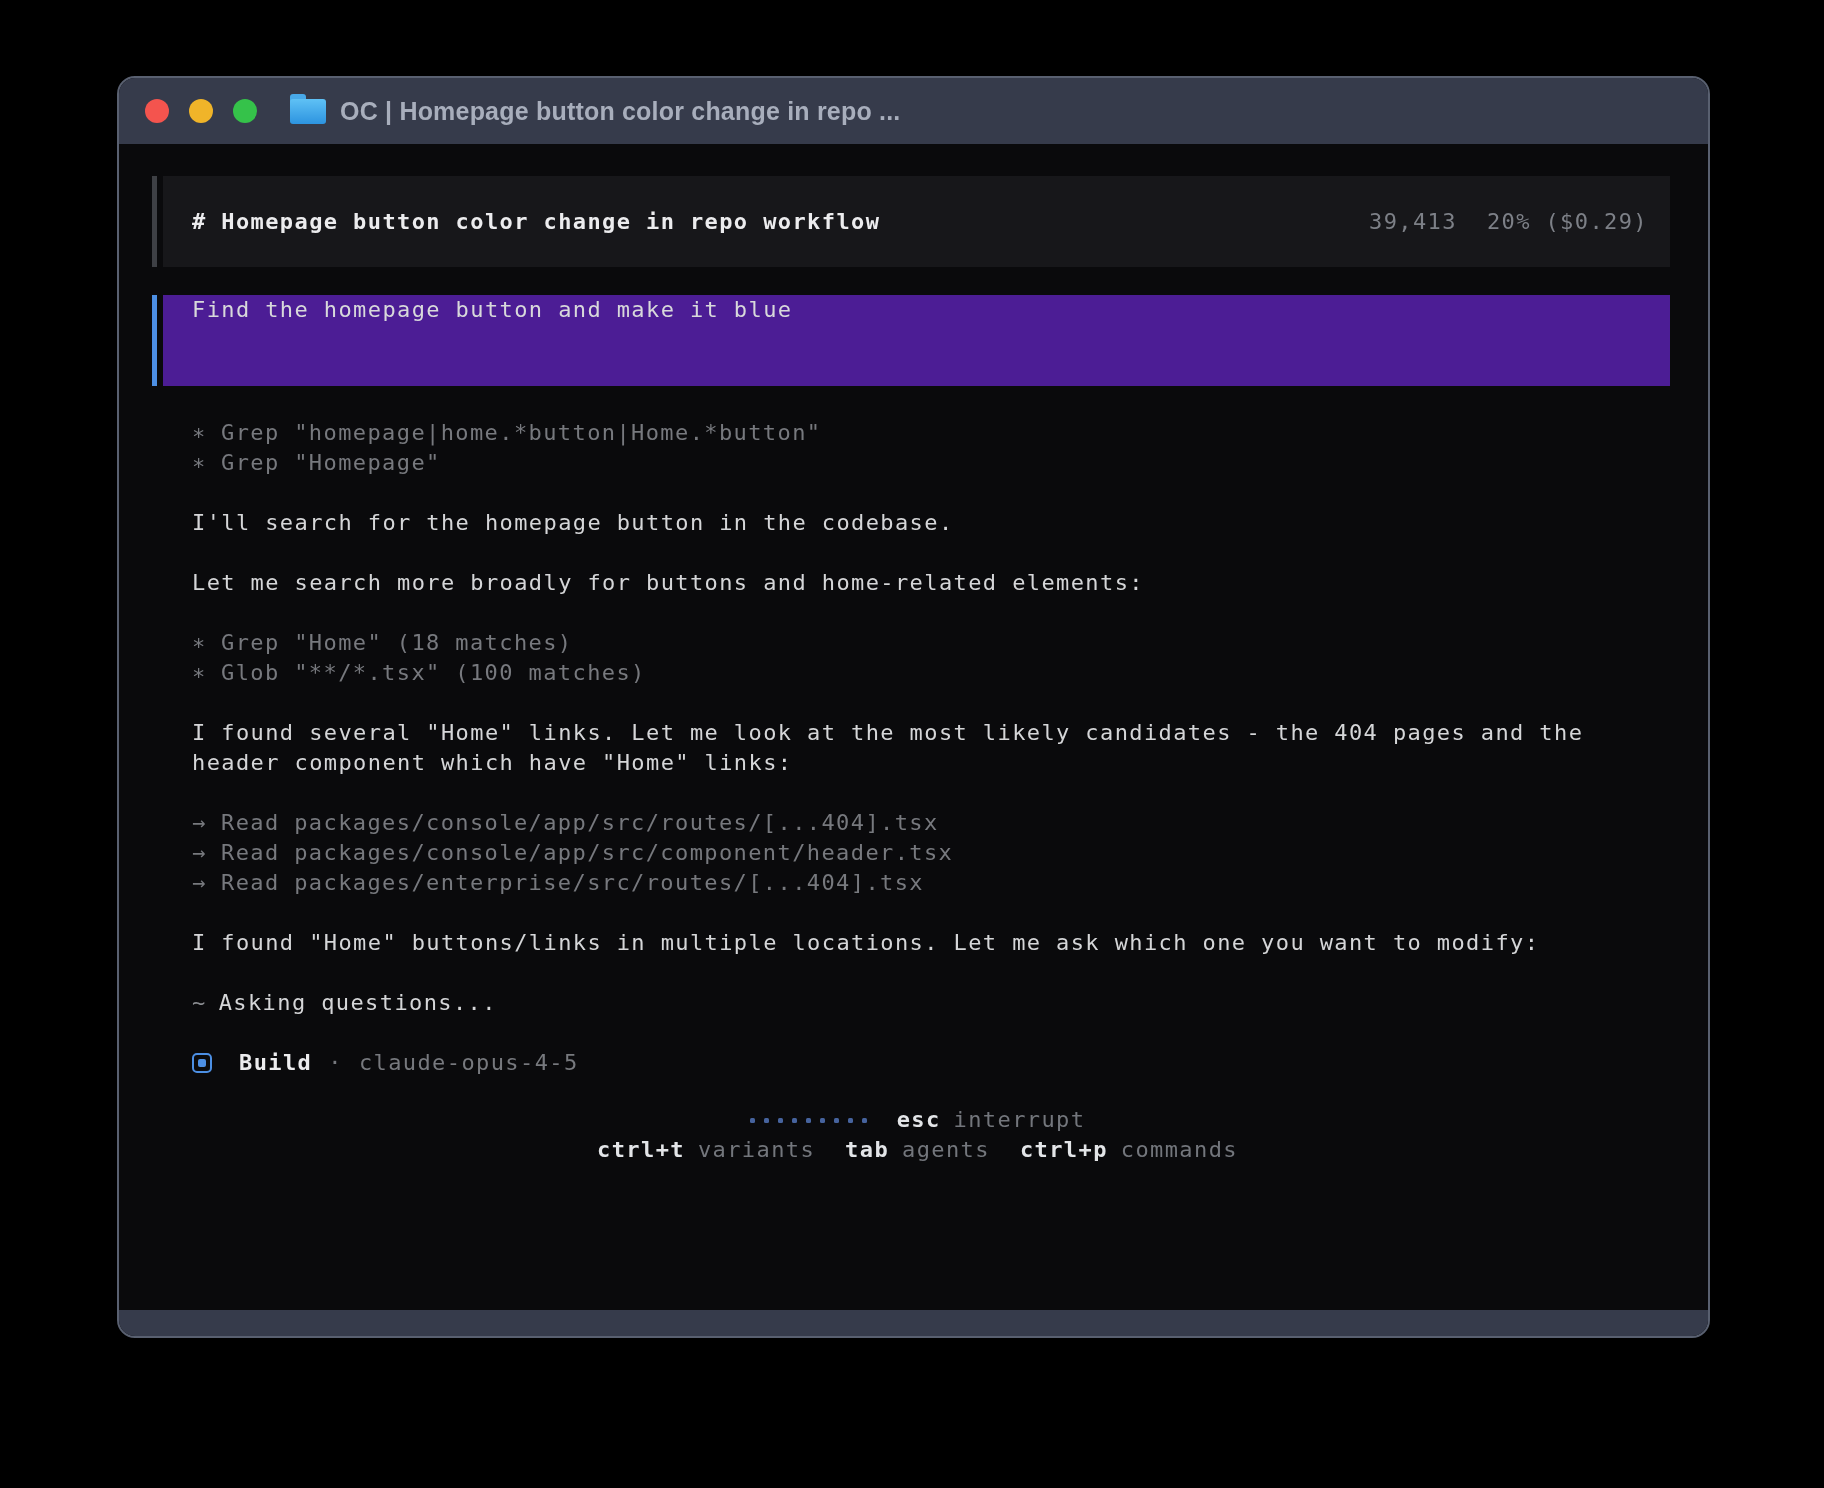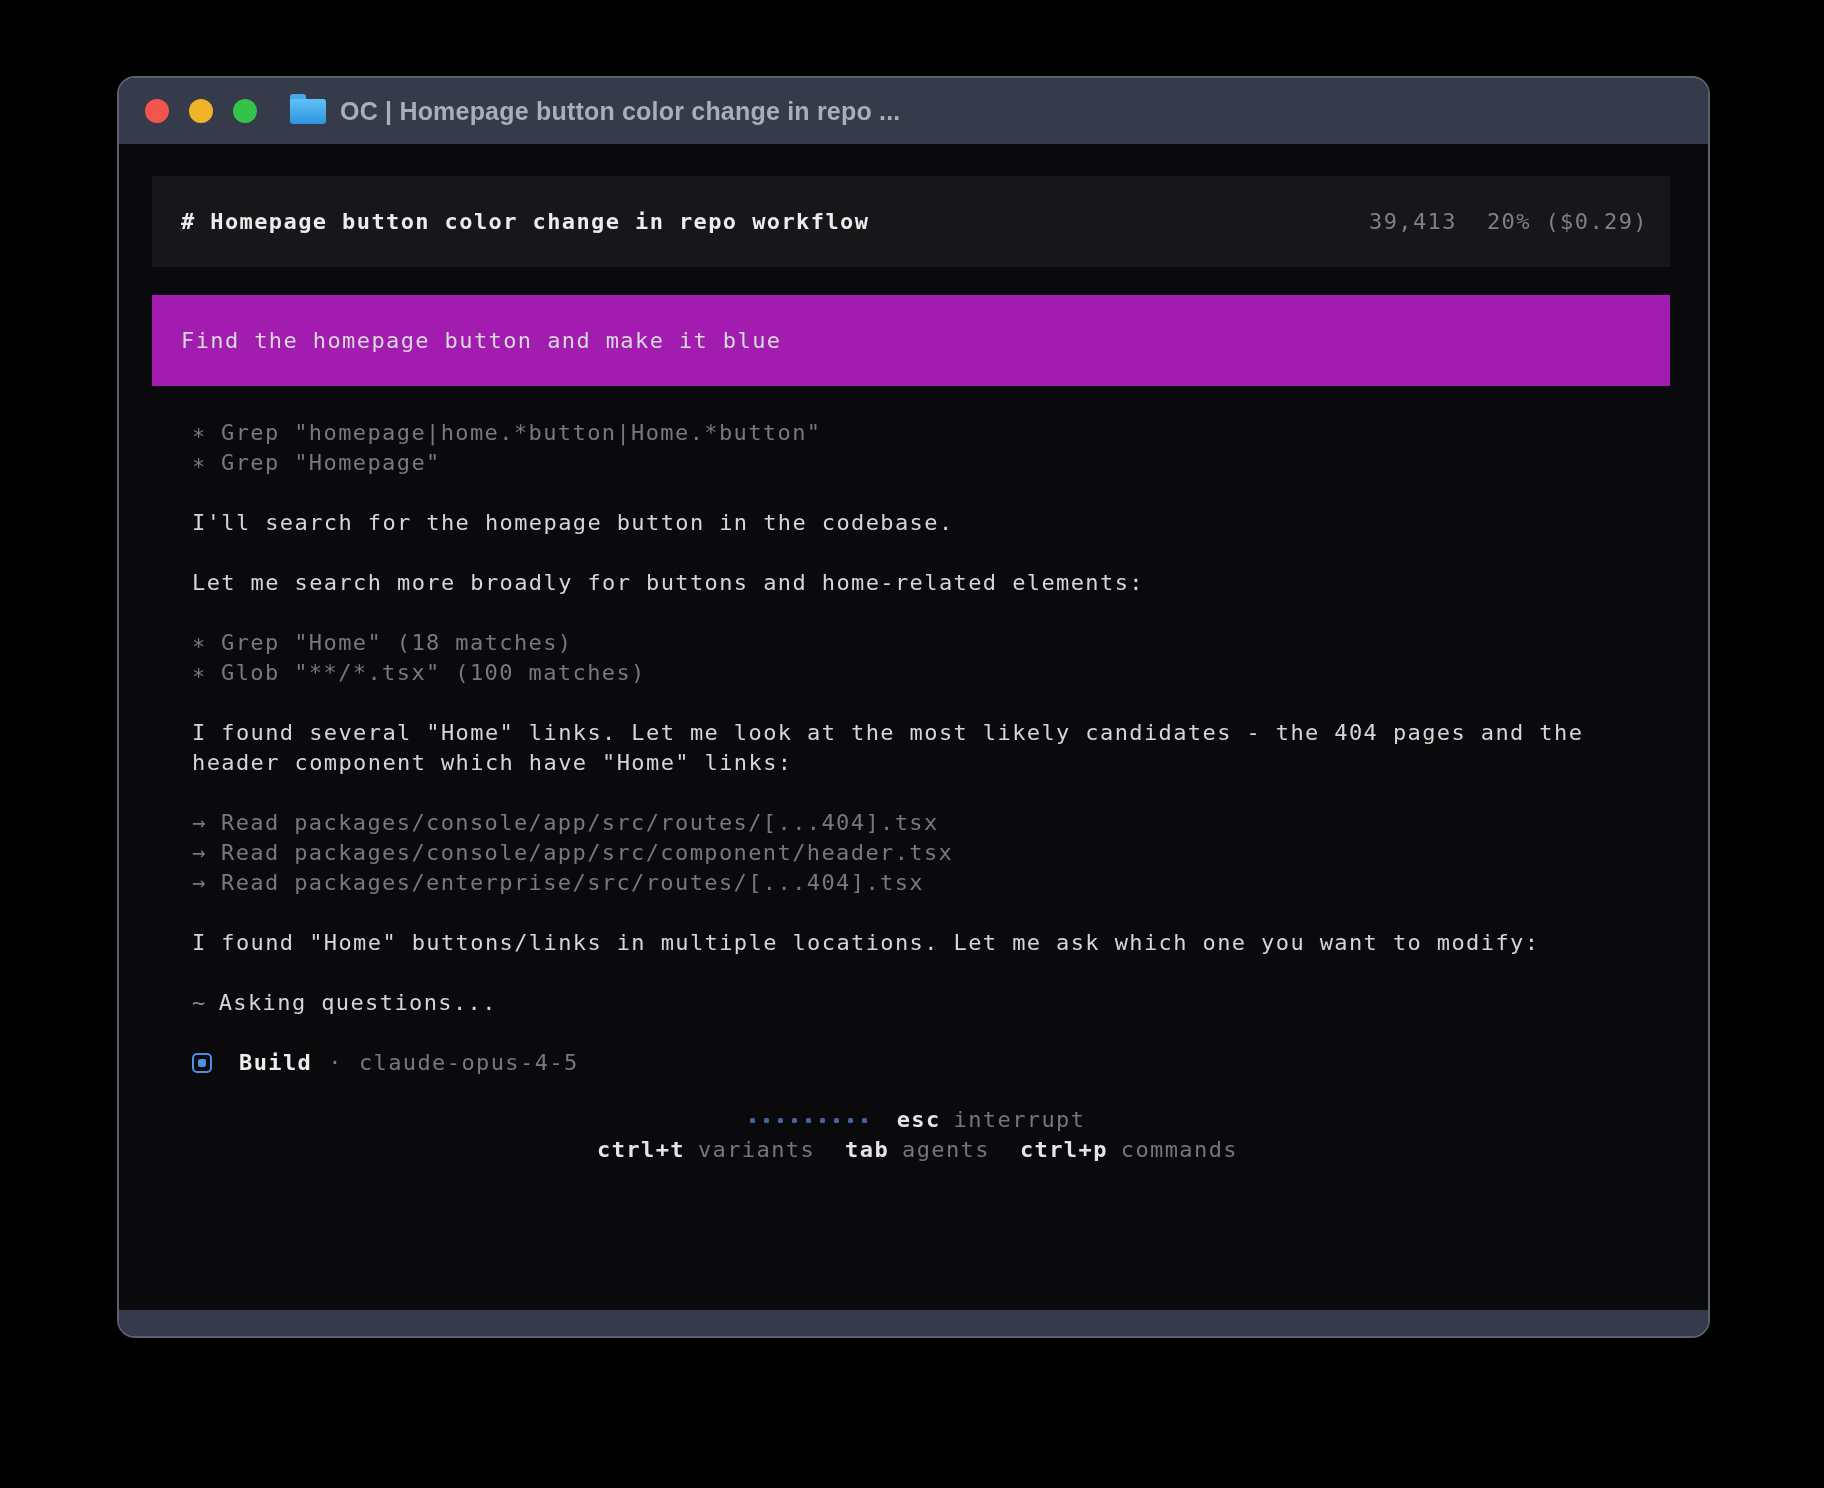--- a/index.html
+++ b/index.html
@@ -36,35 +36,35 @@
     margin-left:14px; font-family:"Liberation Sans", sans-serif; font-weight:bold;
     font-size:25px; color:#a8aebc; letter-spacing:0.2px; white-space:nowrap;
   }
   .bottomstrip { height:26px; background:#363b4b; flex:0 0 auto; }
   
   .term {
     flex:1 1 auto; background:#0a0a0c; overflow:hidden;
     padding:32px 38px 0 33px;
     font-size:22px; letter-spacing:1.4px; line-height:30px; color:#d5d6d8;
   }
-  .block { display:flex;flex-direction:column; }
+  .block { display:flex; }
   .vbar { width:5px; flex:0 0 auto; margin-right:6px; }
   .vbar.gray { background:#3e4045; }
   .vbar.blue { background:#4c8fe4; }
   .block-bg { flex:1 1 auto; }
   .hdr { height:91px; margin-bottom:28px; }
   .hdr .block-bg {
     background:#17171a; display:flex; align-items:center; justify-content:space-between;
     padding:0 22px 0 29px;
   }
   .hdr-title { color:#ececee; font-weight:bold; white-space:nowrap; }
   .hdr-stats { color:#7d8087; white-space:nowrap; }
   .hdr-stats .sp { display:inline-block; width:30px; }
   .usr { height:91px; margin-bottom:32px; }
-  .usr .block-bg { background:#a21caf; display:flex; align-items:center; padding-left:29px; color:#d8d9db; }
+  .usr .block-bg { background:#4c1d95; display:flex; align-items:flex-start; padding-left:29px; color:#d8d9db; }
   
   .msg { margin-left:40px; margin-bottom:30px; }
   .msg .ln { height:30px; white-space:nowrap; }
   .p { color:#d5d6d8; }
   .tool { color:#77797e; }
   .marker { display:inline-block; min-width:17px; margin-right:12px; }
   .pending-marker { color:#8b8d92; margin-right:12px; }
   .agent-row { margin-left:40px; margin-bottom:27px; height:30px; display:flex; align-items:center; white-space:nowrap; }
   .agent-badge {
     width:20px; height:20px; border:2px solid #4c8fe4; border-radius:5px;

